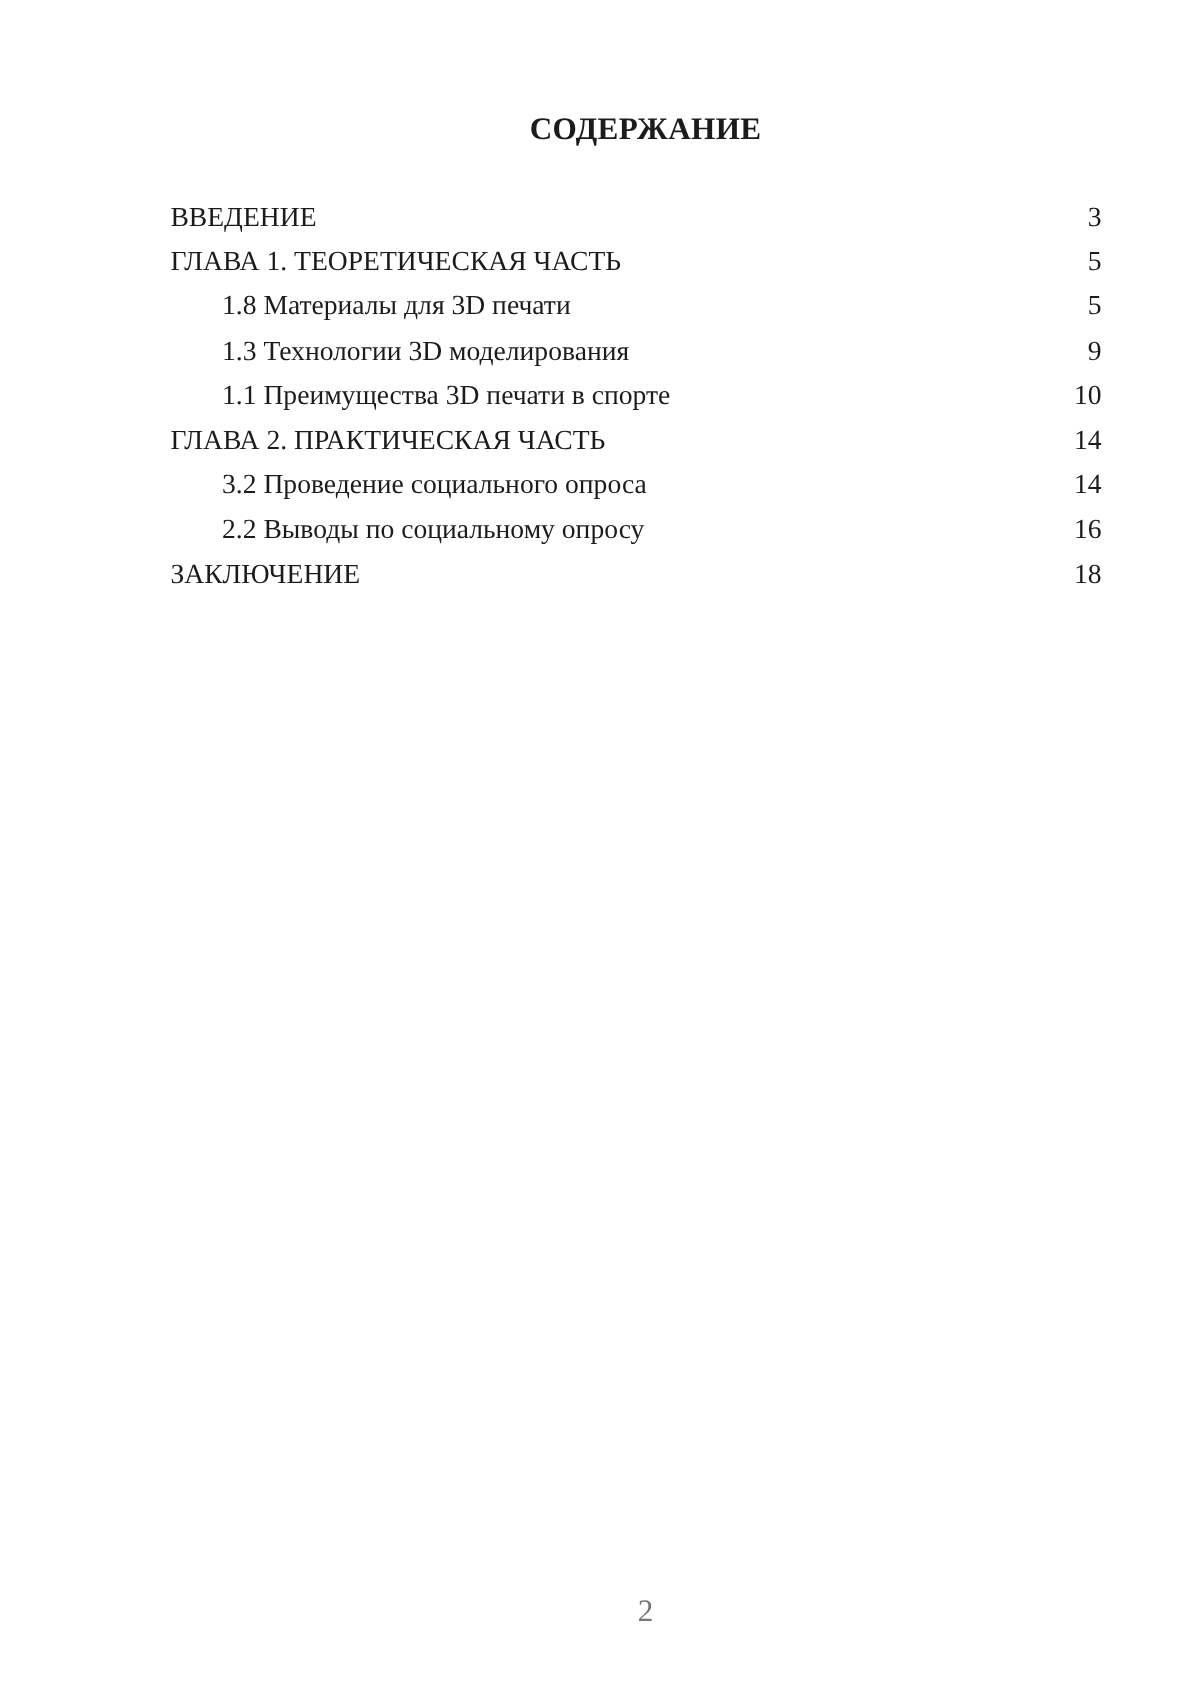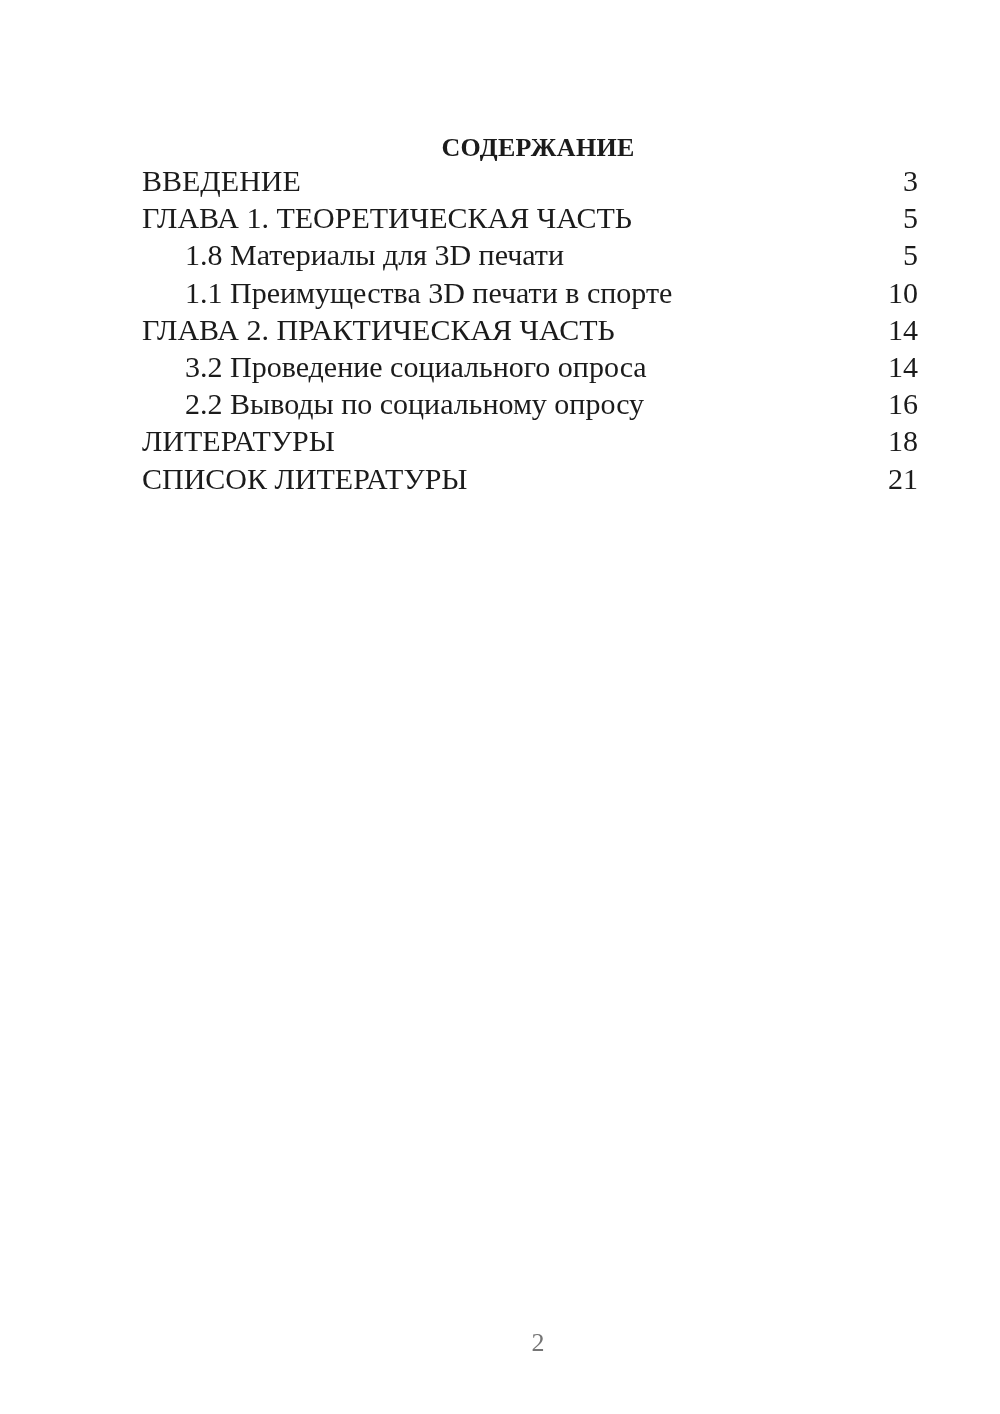--- a/index.html
+++ b/index.html
@@ -21,33 +21,32 @@
     top: 89px;
     left: 142px;
     right: 82px;
     padding-left: 16px;
     text-align: center;
     font-size: 26px;
     line-height: 37px;
     font-weight: 700;
     letter-spacing: 0.3px;
     white-space: nowrap;
-    margin-top: 40px;
   }
   .toc {
     position: absolute;
     top: 162px;
     left: 142px;
     right: 82px;
   }
   .toc-row {
     display: flex;
     justify-content: space-between;
     align-items: baseline;
-    font-size: 30px;
+    font-size: 23px;
     line-height: 37.2px;
     height: 37.2px;
     white-space: nowrap;
   }
   .toc-row .label {
     flex: 1 1 auto;
     overflow: hidden;
   }
   .toc-row.indent .label {
     padding-left: 43px;
@@ -87,20 +86,24 @@
       <span class="label">ГЛАВА 1. ТЕОРЕТИЧЕСКАЯ ЧАСТЬ</span>
       <span class="pageno">5</span>
     </div>
 
     <div class="toc-row indent">
       <span class="label">1.8 Материалы для 3D печати</span>
       <span class="pageno">5</span>
     </div>
 
 
+    <div class="toc-row indent">
+      <span class="label">1.3 Технологии 3D моделирования</span>
+      <span class="pageno">9</span>
+    </div>
 
     <div class="toc-row indent">
       <span class="label">1.1 Преимущества 3D печати в спорте</span>
       <span class="pageno">10</span>
     </div>
 
     <div class="toc-row">
       <span class="label">ГЛАВА 2. ПРАКТИЧЕСКАЯ ЧАСТЬ</span>
       <span class="pageno">14</span>
     </div>
@@ -109,26 +112,22 @@
       <span class="label">3.2 Проведение социального опроса</span>
       <span class="pageno">14</span>
     </div>
 
     <div class="toc-row indent">
       <span class="label">2.2 Выводы по социальному опросу</span>
       <span class="pageno">16</span>
     </div>
 
     <div class="toc-row">
-      <span class="label">ЛИТЕРАТУРЫ</span>
+      <span class="label">ЗАКЛЮЧЕНИЕ</span>
       <span class="pageno">18</span>
     </div>
 
-    <div class="toc-row">
-      <span class="label">СПИСОК ЛИТЕРАТУРЫ</span>
-      <span class="pageno">21</span>
-    </div>
 
   </div>
 
   <div class="page-footer">2</div>
 
 </div>
 
 </body></html>

